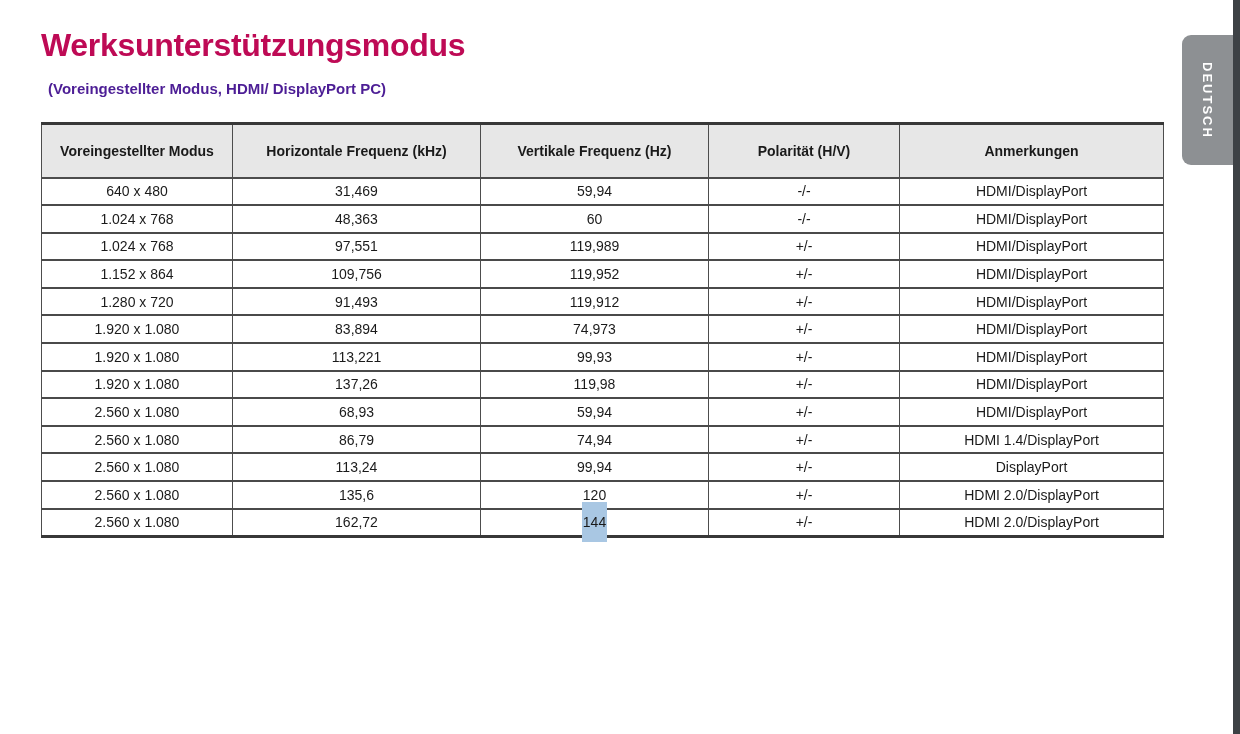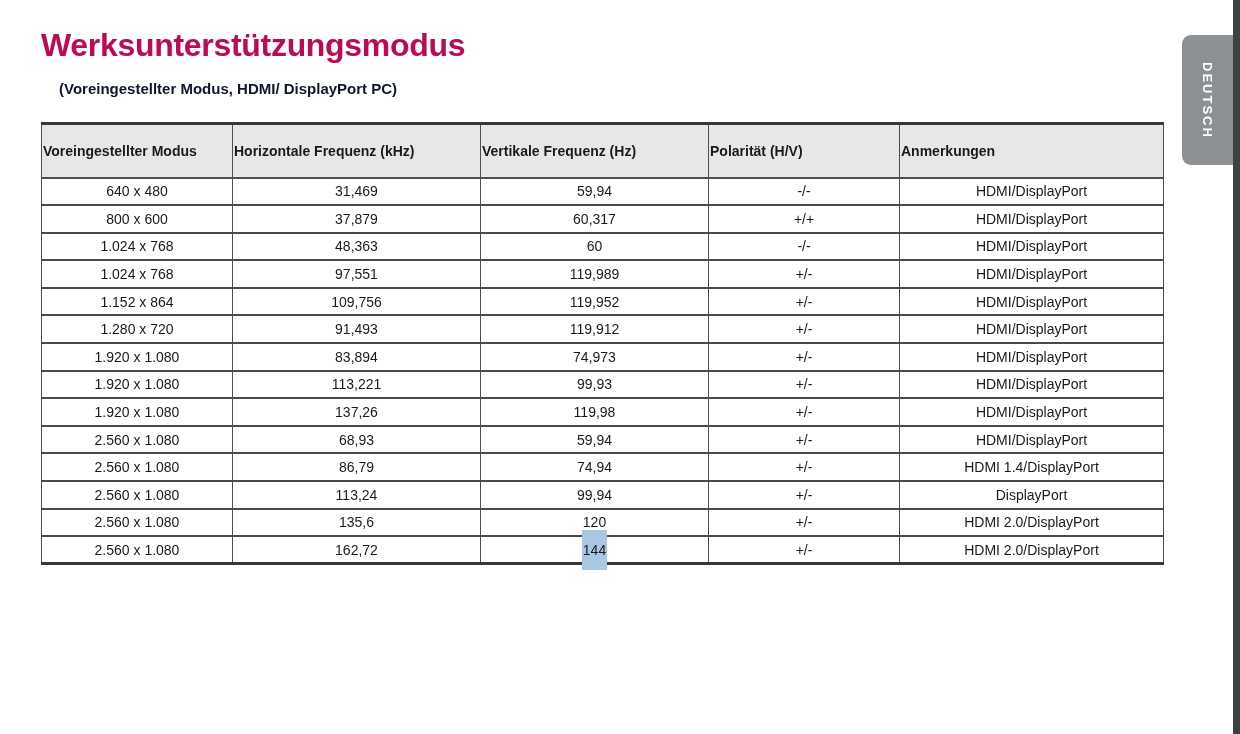--- a/index.html
+++ b/index.html
@@ -21,40 +21,40 @@
     overflow:hidden;
     color:var(--text);
   }
   .title{
     position:absolute;left:41px;top:27px;
     font-size:32px;font-weight:bold;
     color:var(--accent);
     letter-spacing:-0.3px;
   }
   .subtitle{
-    position:absolute;left:59px;top:80px;
+    position:absolute;left:48px;top:80px;
     font-size:15px;font-weight:bold;
-    color:#0f172a;
+    color:#4c1d95;
   }
   table.support{
     position:absolute;left:41px;top:122px;
     width:1122px;
     border-collapse:collapse;
     table-layout:fixed;
     border-top:3px solid #383838;
     border-bottom:3px solid #383838;
     border-left:1px solid var(--border);
     border-right:1px solid var(--border);
   }
   table.support th{
     background:var(--header-bg);
     height:54px;
     font-size:14px;
     font-weight:bold;
-    text-align:left;
+    text-align:center;
     vertical-align:middle;
     border:1px solid var(--border);
     border-bottom-width:2px;
     color:var(--text);
   }
   table.support td{
     height:27.6px;
     font-size:14px;
     text-align:center;
     vertical-align:middle;
@@ -115,27 +115,20 @@
   </thead>
   <tbody>
       <tr>
         <td>640 x 480</td>
         <td>31,469</td>
         <td>59,94</td>
         <td>-/-</td>
         <td>HDMI/DisplayPort</td>
       </tr>
       <tr>
-        <td>800 x 600</td>
-        <td>37,879</td>
-        <td>60,317</td>
-        <td>+/+</td>
-        <td>HDMI/DisplayPort</td>
-      </tr>
-      <tr>
         <td>1.024 x 768</td>
         <td>48,363</td>
         <td>60</td>
         <td>-/-</td>
         <td>HDMI/DisplayPort</td>
       </tr>
       <tr>
         <td>1.024 x 768</td>
         <td>97,551</td>
         <td>119,989</td>

